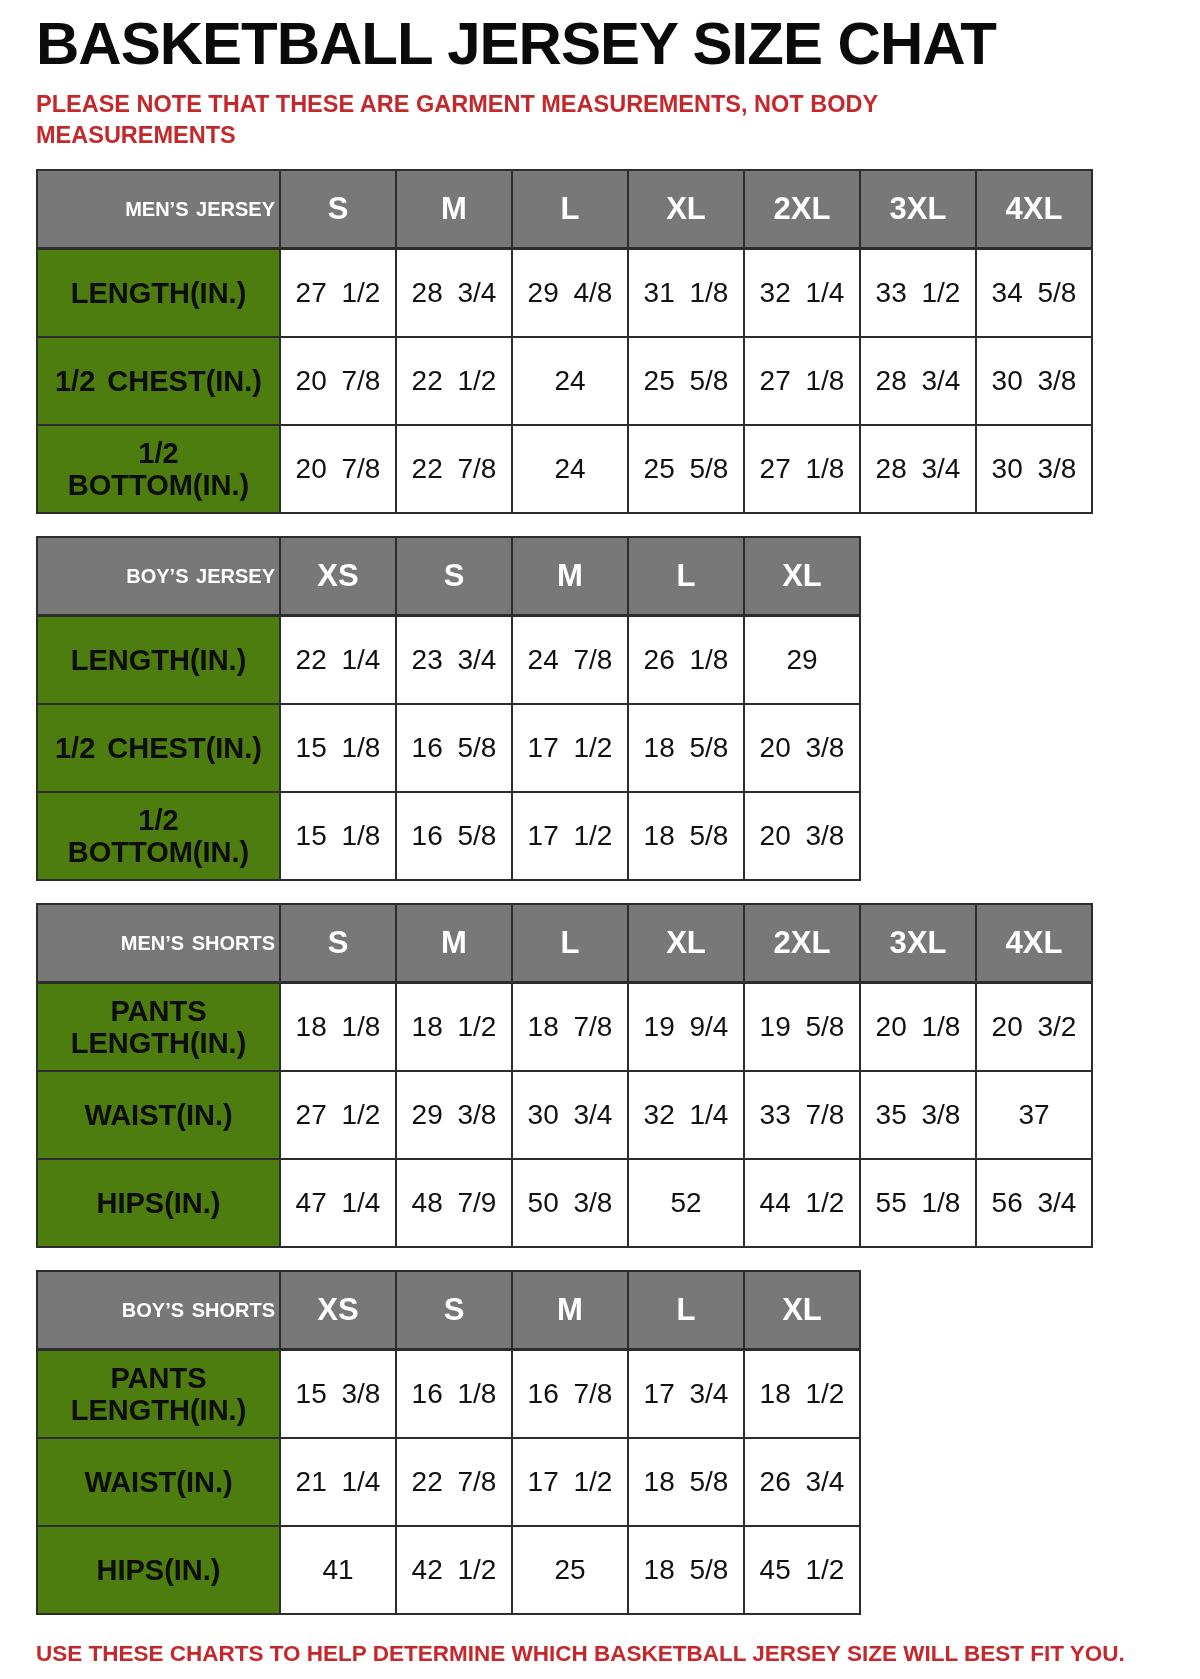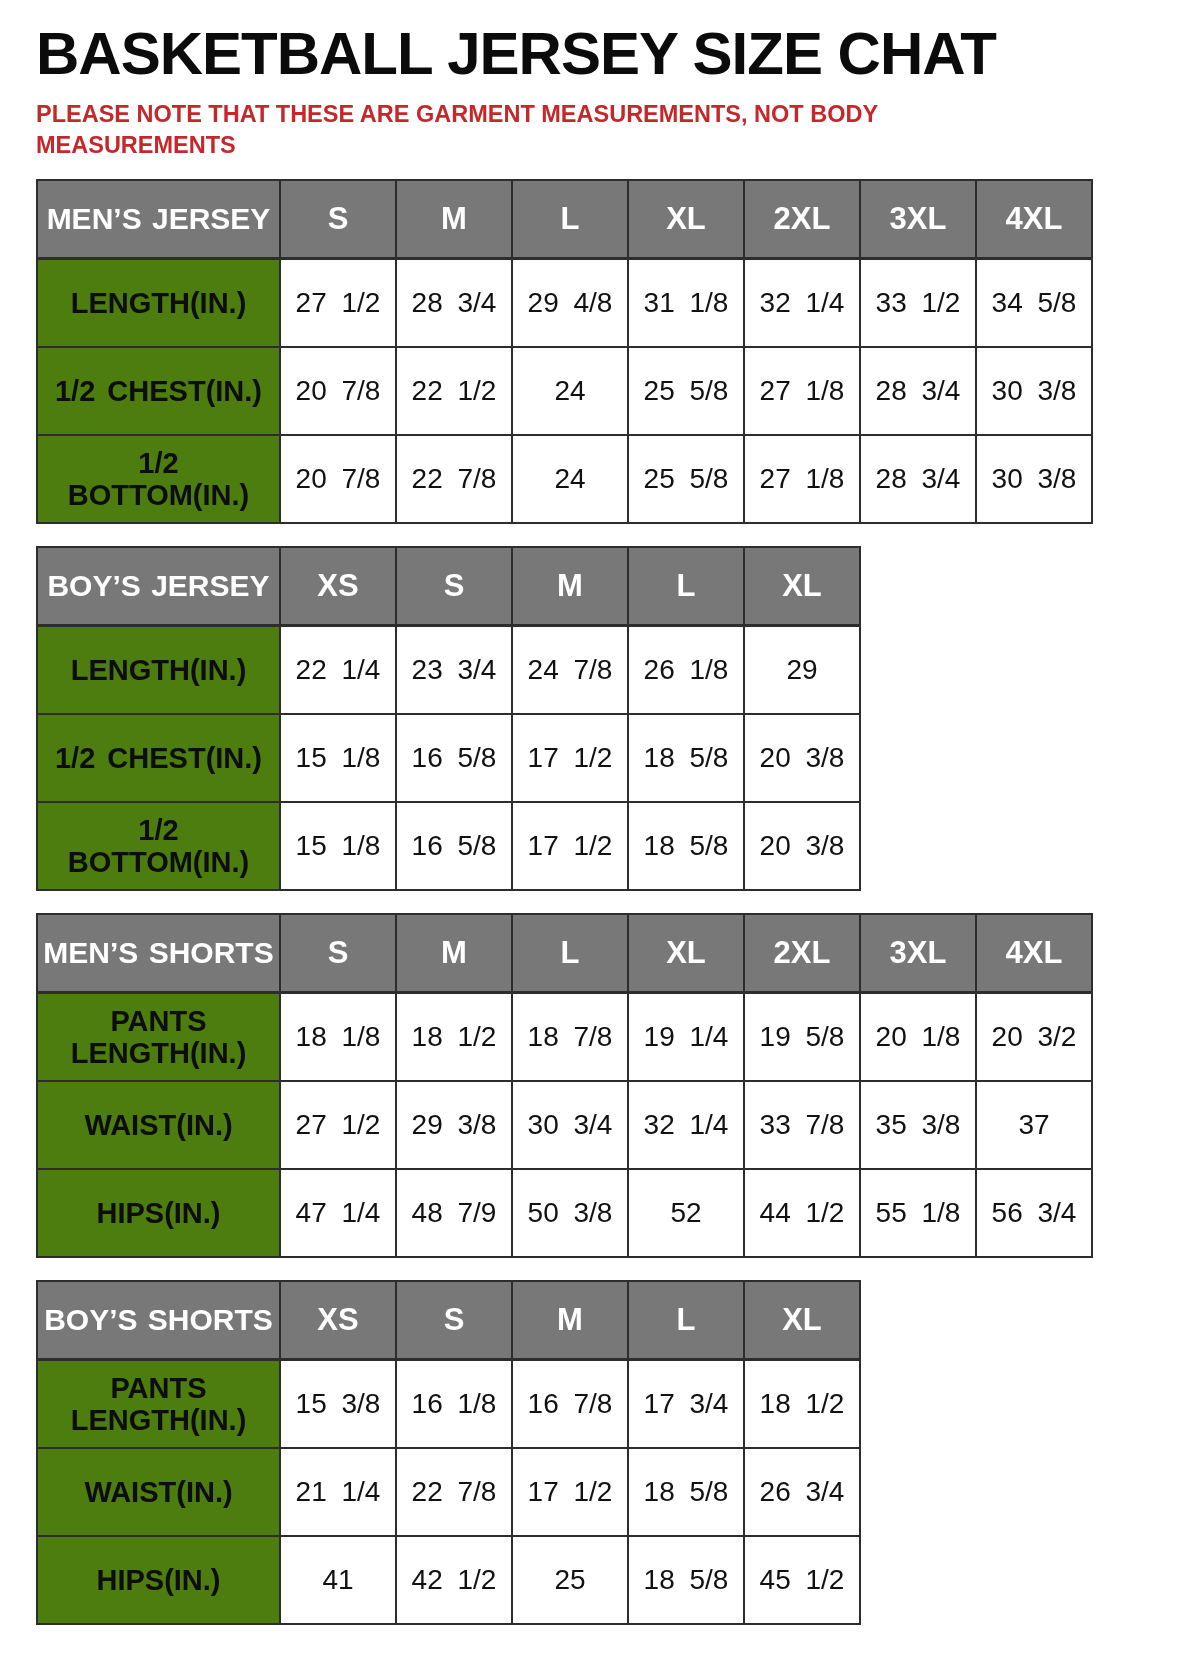--- a/index.html
+++ b/index.html
@@ -8,21 +8,21 @@
     background: #ffffff;
     font-family: "Liberation Sans", sans-serif;
   }
   .page {
     width: 1200px;
     min-height: 1679px;
     box-sizing: border-box;
     padding: 10px 30px 30px 36px;
   }
   .page-title {
-    margin: 12px 0 14px 0;
+    margin: 2px 0 14px 0;
     font-size: 60px;
     line-height: 1.05;
     font-weight: 700;
     letter-spacing: -1px;
     color: #0b0b0b;
     font-stretch: condensed;
     white-space: nowrap;
   }
   .note {
     font-weight: 700;
@@ -56,22 +56,23 @@
   .size-table thead th {
     background: #787878;
     color: #ffffff;
     font-size: 31px;
     font-weight: 700;
     height: 72px;
     border-bottom-width: 3px;
     font-stretch: condensed;
   }
   .size-table thead th.corner {
-    font-size: 30px;
+    font-size: 20px;
     word-spacing: 2px;
+    text-align: right;
   }
   .size-table tbody th {
     background: #4d7c0f;
     color: #0d0d0d;
     font-size: 29px;
     font-weight: 700;
     height: 82px;
     line-height: 1.12;
     font-stretch: condensed;
     word-spacing: 4px;
@@ -216,21 +217,21 @@
             <th>3XL</th>
             <th>4XL</th>
           </tr>
         </thead>
         <tbody>
           <tr>
             <th>PANTS LENGTH(IN.)</th>
             <td>18 1/8</td>
             <td>18 1/2</td>
             <td>18 7/8</td>
-            <td>19 1/4</td>
+            <td>19 9/4</td>
             <td>19 5/8</td>
             <td>20 1/8</td>
             <td>20 3/2</td>
           </tr>
           <tr>
             <th>WAIST(IN.)</th>
             <td>27 1/2</td>
             <td>29 3/8</td>
             <td>30 3/4</td>
             <td>32 1/4</td>
@@ -290,13 +291,14 @@
             <th>HIPS(IN.)</th>
             <td>41</td>
             <td>42 1/2</td>
             <td>25</td>
             <td>18 5/8</td>
             <td>45 1/2</td>
           </tr>
         </tbody>
       </table>
     </div>
+  <p class="note bottom">USE THESE CHARTS TO HELP DETERMINE WHICH BASKETBALL JERSEY SIZE WILL BEST FIT YOU.</p>
 </div>
 
 </body></html>

